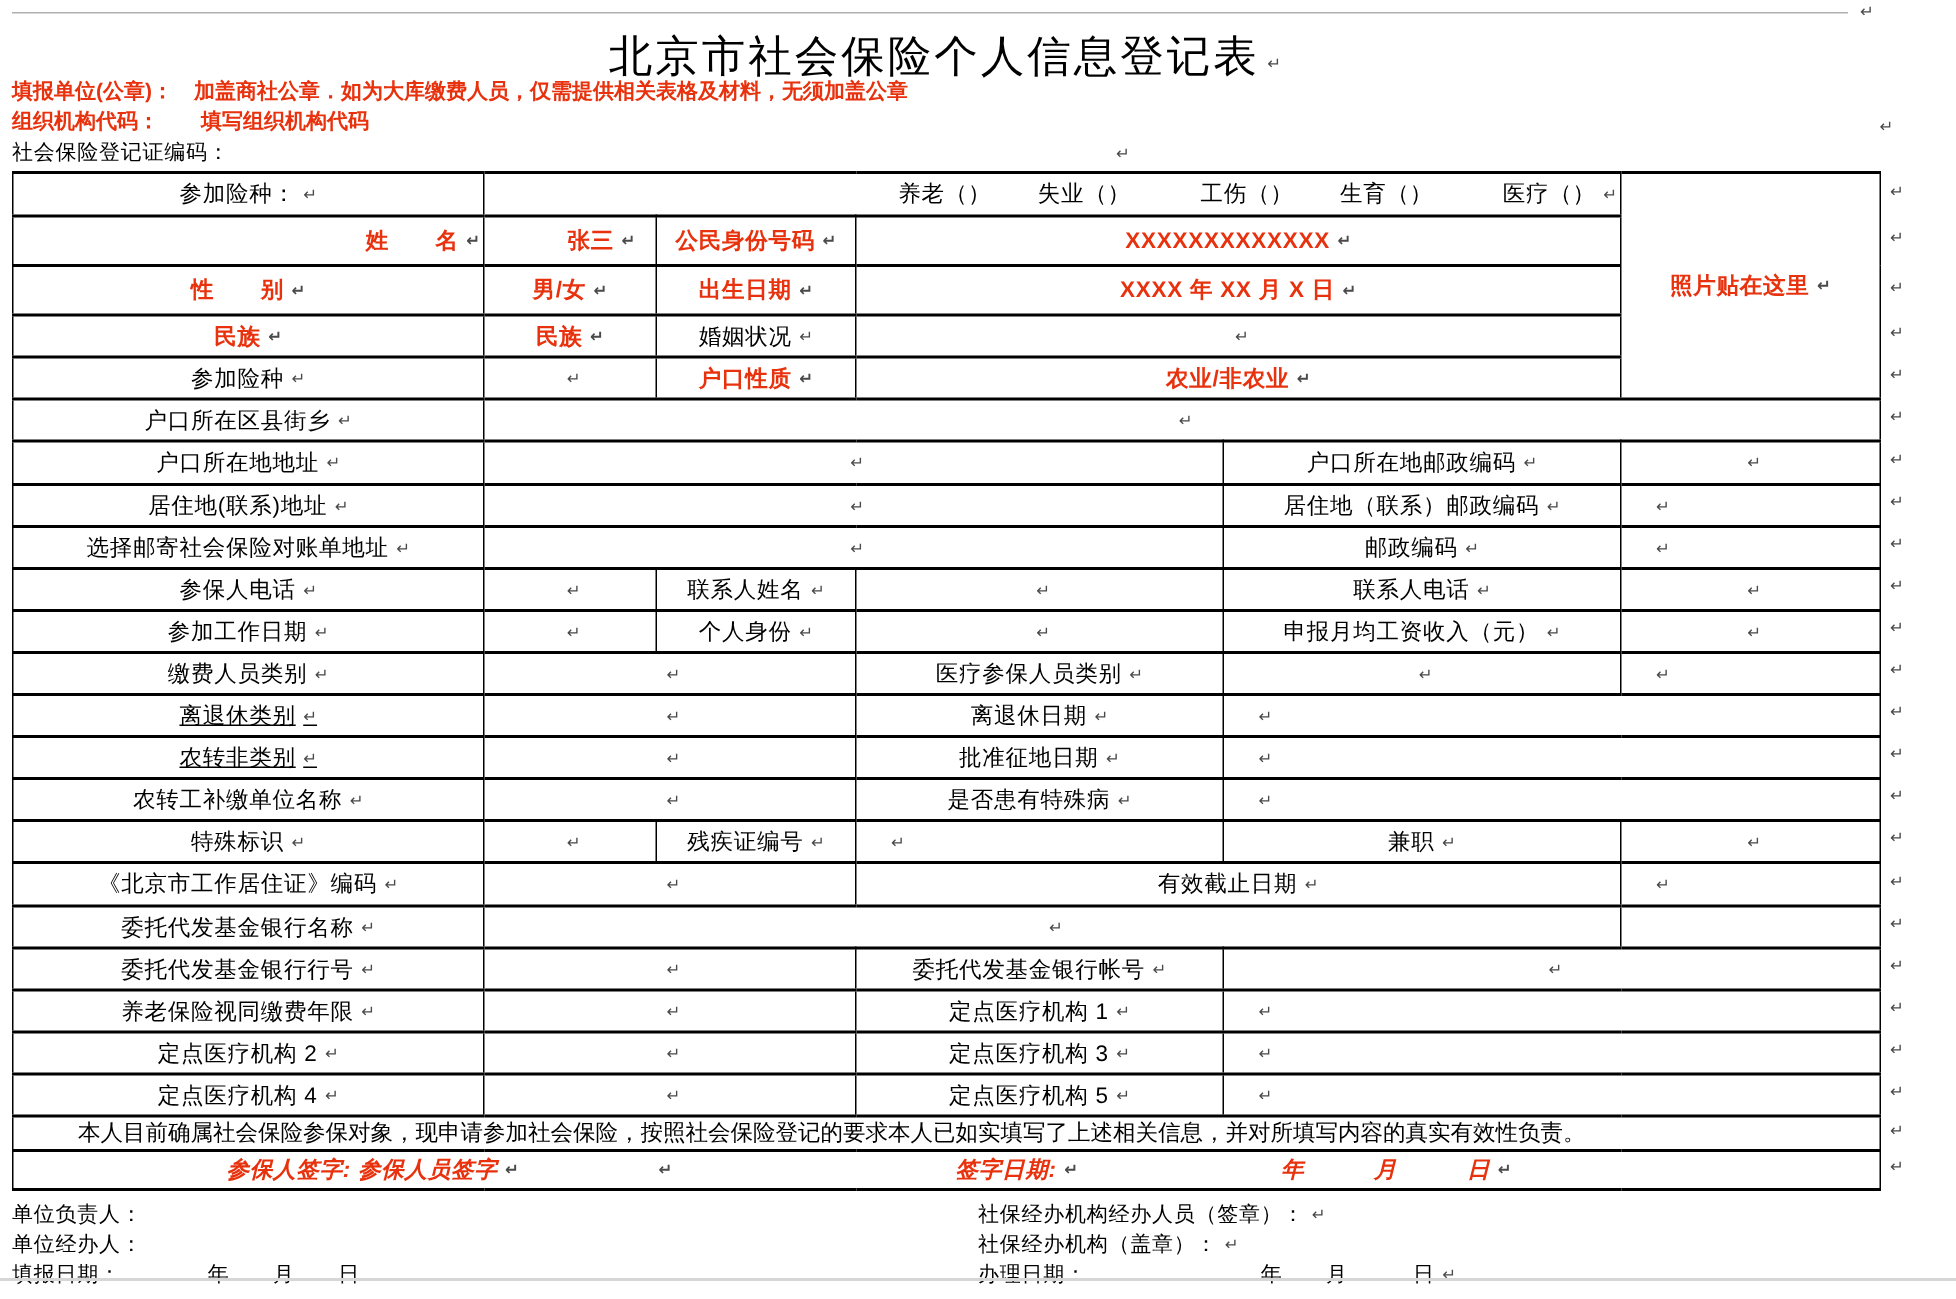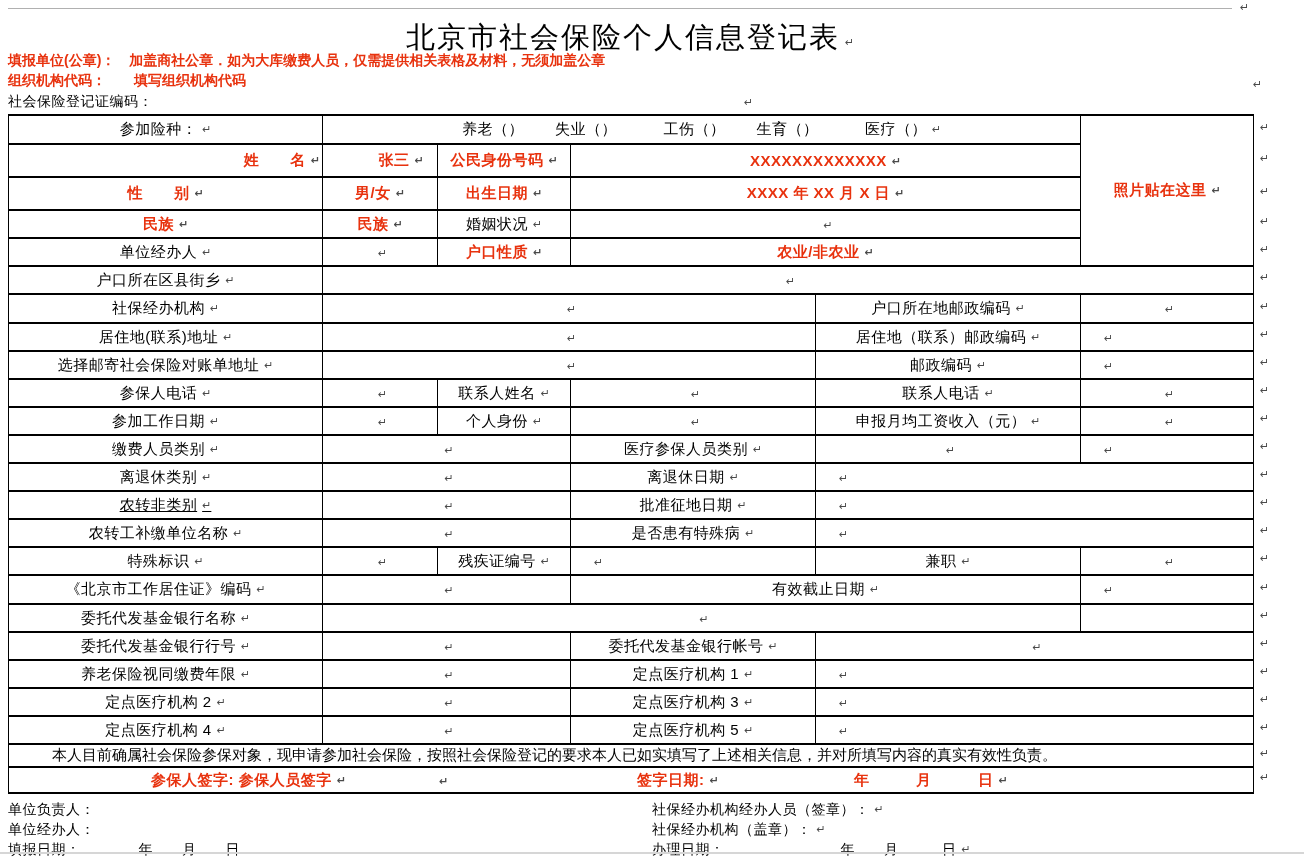--- a/index.html
+++ b/index.html
@@ -48,21 +48,21 @@
         <col style="width: 314px;">
         <col style="width: 115px;">
         <col style="width: 133px;">
         <col style="width: 245px;">
         <col style="width: 265px;">
         <col style="width: 173px;">
       </colgroup>
     <tbody id="form-body">
         <tr>
           <td class="" style="height: 27px;"><span>参加险种：</span><span class="pm">↵</span></td>
-          <td colspan="4" class="" style="height: 27px;"><span>养老（）　　失业（）　　　工伤（）　　生育（）　　　医疗（）</span><span class="pm">↵</span></td>
+          <td colspan="4" class="" style="height: 27px; text-align: right;"><span>养老（）　　失业（）　　　工伤（）　　生育（）　　　医疗（）</span><span class="pm">↵</span></td>
           <td rowspan="5" class="red photo" style="height: 27px;"><span>照片贴在这里</span><span class="pm">↵</span></td>
         </tr>
         <tr>
           <td class="red" style="height: 31px; text-align: right;"><span>姓　　名</span><span class="pm">↵</span></td>
           <td class="red" style="height: 31px; padding-left: 44px;"><span>张三</span><span class="pm">↵</span></td>
           <td class="red" style="height: 31px;"><span>公民身份号码</span><span class="pm">↵</span></td>
           <td colspan="2" class="red" style="height: 31px;"><span>XXXXXXXXXXXXX</span><span class="pm">↵</span></td>
         </tr>
         <tr>
           <td class="red" style="height: 31px;"><span>性　　别</span><span class="pm">↵</span></td>
@@ -70,31 +70,31 @@
           <td class="red" style="height: 31px;"><span>出生日期</span><span class="pm">↵</span></td>
           <td colspan="2" class="red" style="height: 31px;"><span>XXXX 年 XX 月 X 日</span><span class="pm">↵</span></td>
         </tr>
         <tr>
           <td class="red" style="height: 26px;"><span>民族</span><span class="pm">↵</span></td>
           <td class="red" style="height: 26px;"><span>民族</span><span class="pm">↵</span></td>
           <td class="" style="height: 26px;"><span>婚姻状况</span><span class="pm">↵</span></td>
           <td colspan="2" class="" style="height: 26px;"><span class="pm">↵</span></td>
         </tr>
         <tr>
-          <td class="" style="height: 26px;"><span>单位经办人</span><span class="pm">↵</span></td>
+          <td class="" style="height: 26px;"><span>参加险种</span><span class="pm">↵</span></td>
           <td class="" style="height: 26px;"><span class="pm">↵</span></td>
           <td class="red" style="height: 26px;"><span>户口性质</span><span class="pm">↵</span></td>
           <td colspan="2" class="red" style="height: 26px;"><span>农业/非农业</span><span class="pm">↵</span></td>
         </tr>
         <tr>
           <td class="" style="height: 26px;"><span>户口所在区县街乡</span><span class="pm">↵</span></td>
           <td colspan="5" class="" style="height: 26px;"><span class="pm">↵</span></td>
         </tr>
         <tr>
-          <td class="" style="height: 27px;"><span>社保经办机构</span><span class="pm">↵</span></td>
+          <td class="" style="height: 27px;"><span>户口所在地地址</span><span class="pm">↵</span></td>
           <td colspan="3" class="" style="height: 27px;"><span class="pm">↵</span></td>
           <td class="" style="height: 27px;"><span>户口所在地邮政编码</span><span class="pm">↵</span></td>
           <td class="" style="height: 27px;"><span class="pm">↵</span></td>
         </tr>
         <tr>
           <td class="" style="height: 26px;"><span>居住地(联系)地址</span><span class="pm">↵</span></td>
           <td colspan="3" class="" style="height: 26px;"><span class="pm">↵</span></td>
           <td class="" style="height: 26px; margin-top: 42px;"><span>居住地（联系）邮政编码</span><span class="pm">↵</span></td>
           <td class="al-l" style="height: 26px;"><span class="pm">↵</span></td>
         </tr>
@@ -121,21 +121,21 @@
           <td class="" style="height: 26px;"><span class="pm">↵</span></td>
         </tr>
         <tr>
           <td class="" style="height: 26px;"><span>缴费人员类别</span><span class="pm">↵</span></td>
           <td colspan="2" class="" style="height: 26px;"><span class="pm">↵</span></td>
           <td class="" style="height: 26px;"><span>医疗参保人员类别</span><span class="pm">↵</span></td>
           <td class="" style="height: 26px;"><span class="pm">↵</span></td>
           <td class="al-l" style="height: 26px;"><span class="pm">↵</span></td>
         </tr>
         <tr>
-          <td class="" style="height: 26px;"><span>离退休类别</span><span class="pm">↵</span></td>
+          <td class="" style="height: 26px; text-decoration: underline;"><span>离退休类别</span><span class="pm">↵</span></td>
           <td colspan="2" class="" style="height: 26px;"><span class="pm">↵</span></td>
           <td class="" style="height: 26px;"><span>离退休日期</span><span class="pm">↵</span></td>
           <td colspan="2" class="al-l" style="height: 26px;"><span class="pm">↵</span></td>
         </tr>
         <tr>
           <td class="" style="height: 26px; text-decoration: underline;"><span>农转非类别</span><span class="pm">↵</span></td>
           <td colspan="2" class="" style="height: 26px;"><span class="pm">↵</span></td>
           <td class="" style="height: 26px;"><span>批准征地日期</span><span class="pm">↵</span></td>
           <td colspan="2" class="al-l" style="height: 26px;"><span class="pm">↵</span></td>
         </tr>
@@ -185,21 +185,21 @@
         <tr>
           <td class="" style="height: 26px;"><span>定点医疗机构 4</span><span class="pm">↵</span></td>
           <td colspan="2" class="" style="height: 26px;"><span class="pm">↵</span></td>
           <td class="" style="height: 26px;"><span>定点医疗机构 5</span><span class="pm">↵</span></td>
           <td colspan="2" class="al-l" style="height: 26px;"><span class="pm">↵</span></td>
         </tr>
         <tr>
           <td colspan="6" class="decl" style="height: 21px;"><span>　本人目前确属社会保险参保对象，现申请参加社会保险，按照社会保险登记的要求本人已如实填写了上述相关信息，并对所填写内容的真实有效性负责。</span></td>
         </tr>
         <tr>
-          <td colspan="6" class="" style="height: 24px; position: relative;">
+          <td colspan="6" class="" style="height: 24px; position: relative; font-style: italic;">
             <span class="sig-part" style="left: 142px;"><span>参保人签字: 参保人员签字</span><span class="pm">↵</span></span>
             <span class="sig-part" style="left: 425px;"><span></span><span class="pm">↵</span></span>
             <span class="sig-part" style="left: 628px;"><span>签字日期:</span><span class="pm">↵</span></span>
             <span class="sig-part" style="left: 845px;"><span>年　　　月　　　日</span><span class="pm">↵</span></span>
           </td>
         </tr>
       </tbody>
   </table>
 
   <div class="footer-block">

